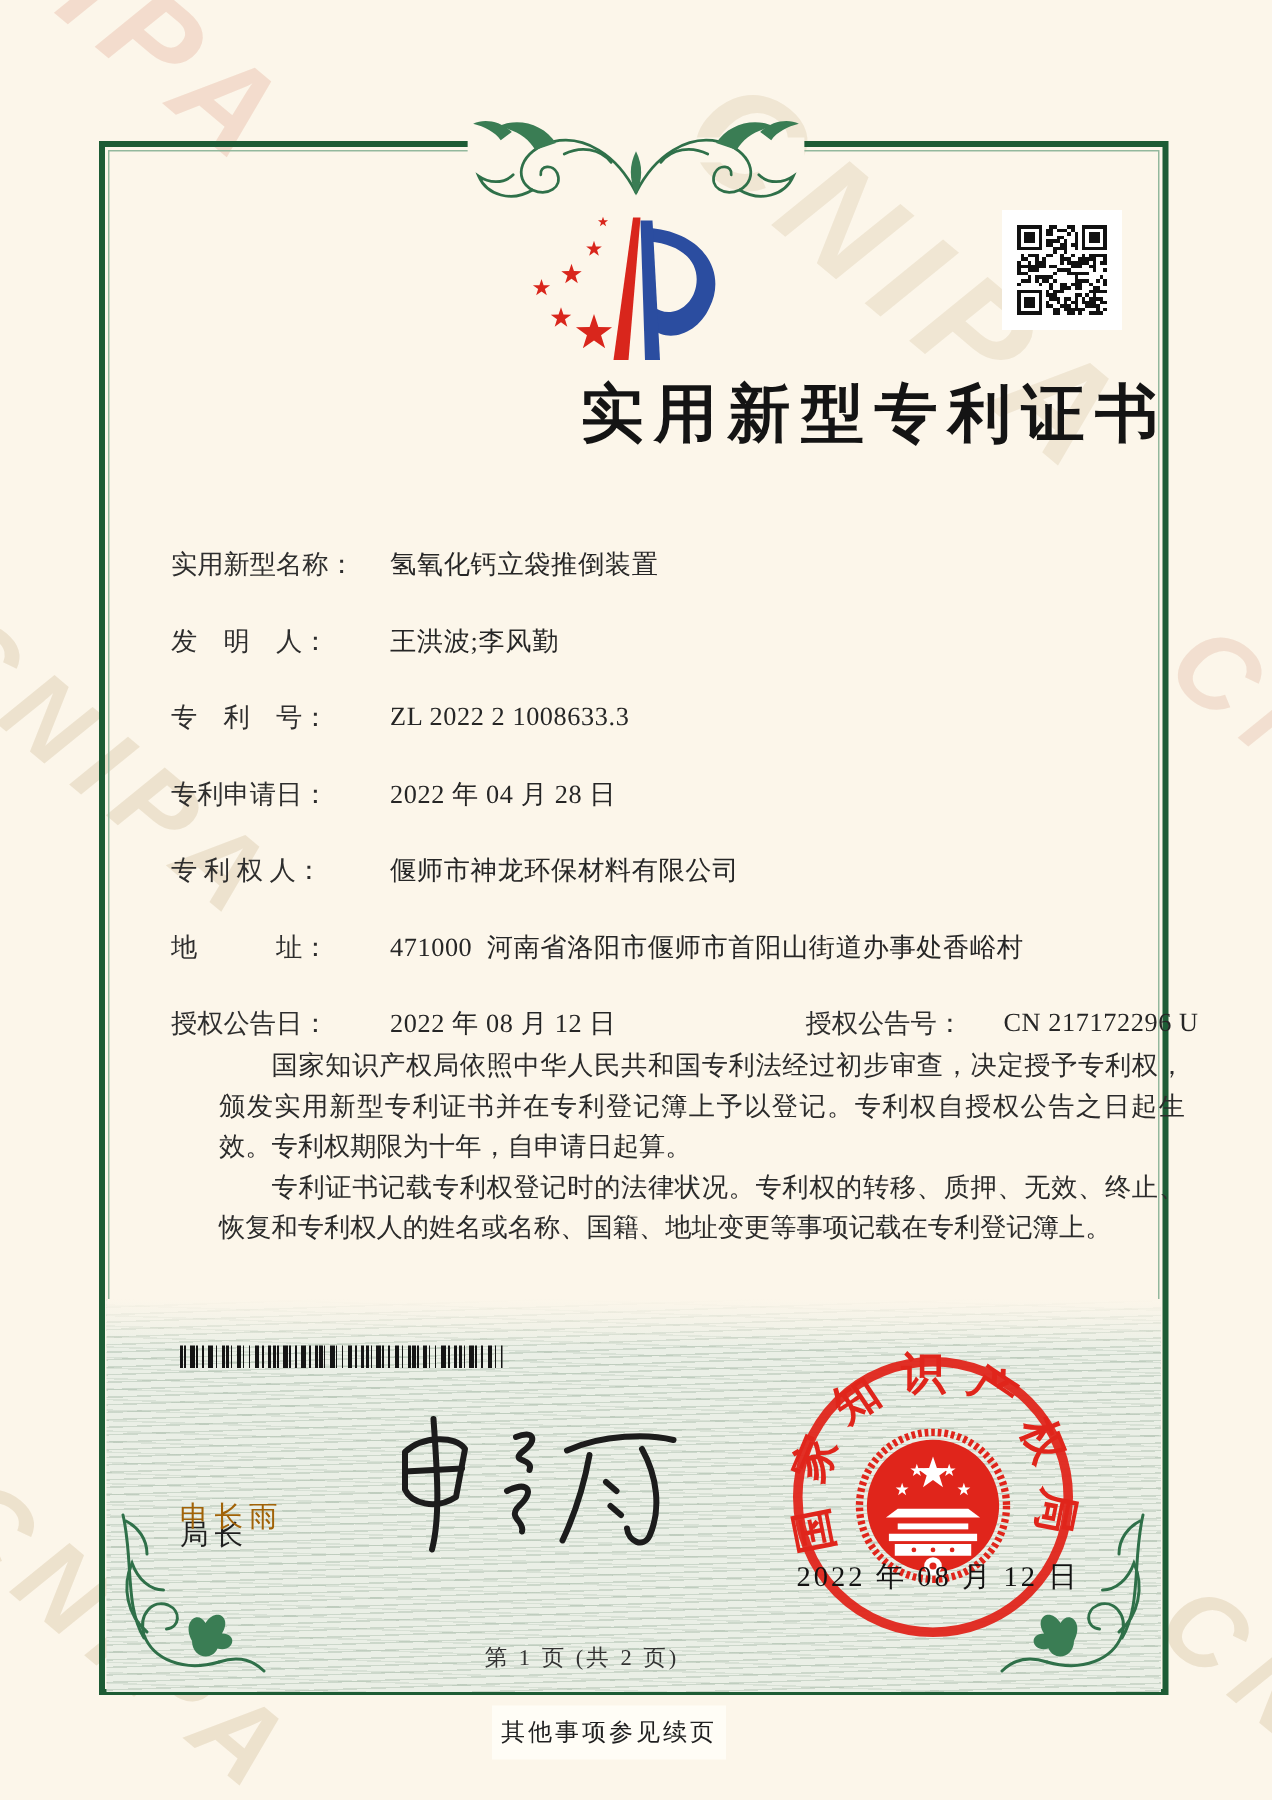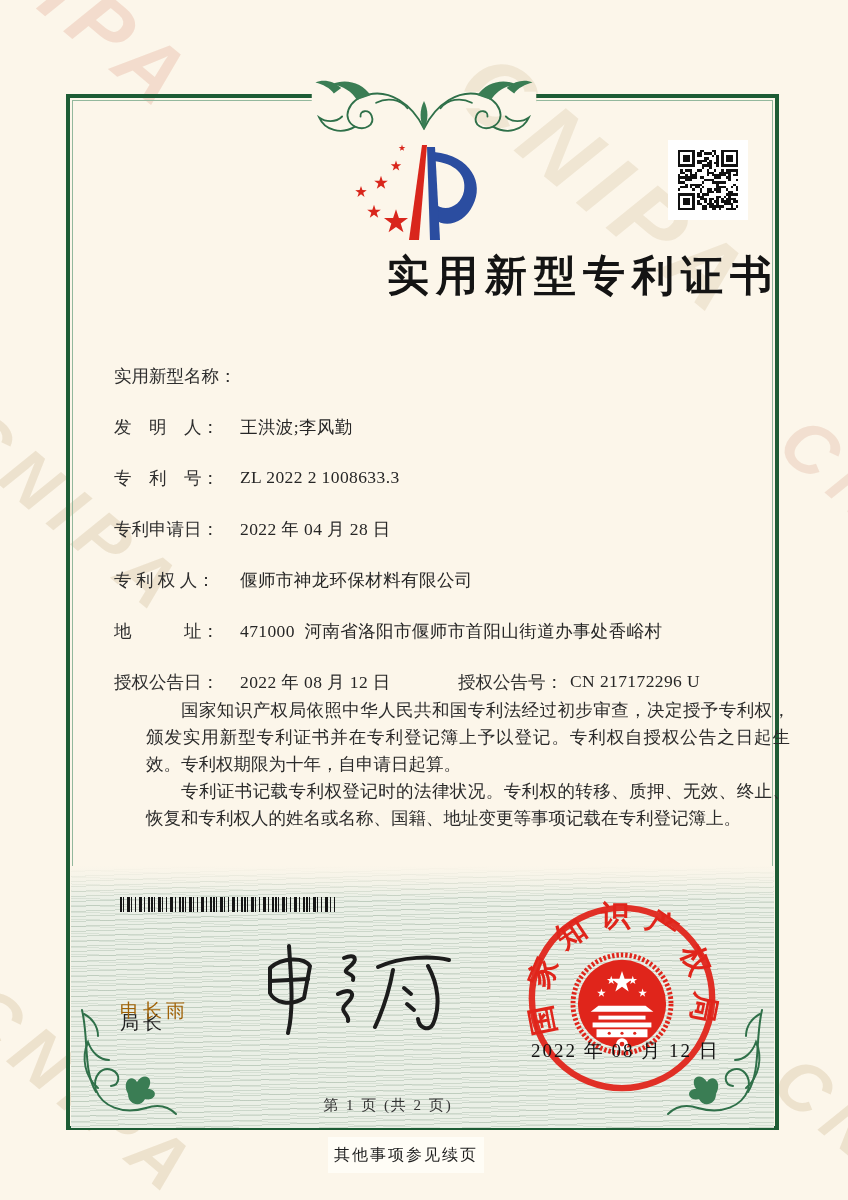--- a/index.html
+++ b/index.html
@@ -50,25 +50,25 @@
   .qr-box {
     position:absolute; left:668px; top:140px; width:80px; height:80px;
     background:#ffffff; z-index:3; display:flex; align-items:center; justify-content:center;
   }
   .doc-title {
     position:absolute; left:66px; top:248px; width:713px; z-index:3;
     text-align:right; font-size:42px; font-weight:bold; letter-spacing:7px; color:#141414;
   }
   
   .fields { position:absolute; left:114px; top:350px; width:650px; z-index:3; font-size:17.5px; }
-  .frow { height:51px; display:flex; align-items:center; }
+  .frow { height:51px; display:flex; align-items:center;gap:20px; }
   .frow .label { width:126px; flex:0 0 auto; white-space:pre; color:#2e2e2e; }
   .frow .value { letter-spacing:.4px; color:#262626; white-space:pre; }
   .frow .value.w1 { width:218px; flex:0 0 auto; }
-  .frow .label.l2 { width:112px; }
+  .frow .label.l2 { width:112px;margin-left:39px; }
   
   .body-text {
     position:absolute; left:118px; top:697px; width:644px; z-index:3;
     font-size:17.5px; line-height:27px; text-align:justify; color:#2b2b2b;margin-left:28px;
   }
   .body-text p { text-indent:2em; }
   
   .barcode {
     position:absolute; left:120px; top:897px; width:215px; height:15px; z-index:3;
     background-image:repeating-linear-gradient(90deg,
@@ -405,20 +405,21 @@
         <rect x="0.5" y="18.5" width="6" height="6" fill="none" stroke="#111" stroke-width="1"></rect>
         <rect x="2" y="20" width="3" height="3" fill="#111"></rect>
       </svg>
   </div>
 
   <div class="doc-title">实用新型专利证书</div>
 
   <div class="fields">
     <div class="frow">
       <span class="label">实用新型名称：</span>
+      <span class="value">氢氧化钙立袋推倒装置</span>
     </div>
     <div class="frow">
       <span class="label">发　明　人：</span>
       <span class="value">王洪波;李风勤</span>
     </div>
     <div class="frow">
       <span class="label">专　利　号：</span>
       <span class="value">ZL 2022 2 1008633.3</span>
     </div>
     <div class="frow">

